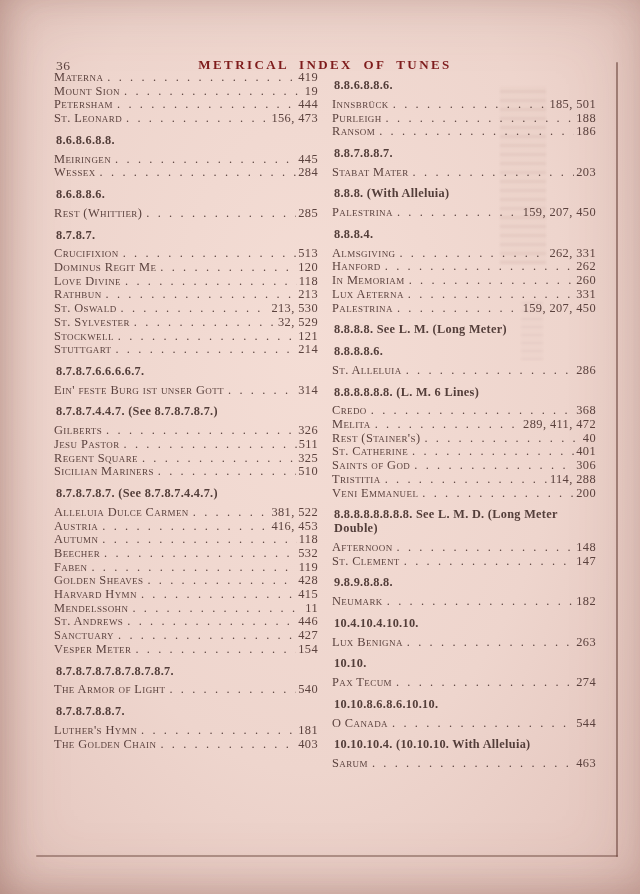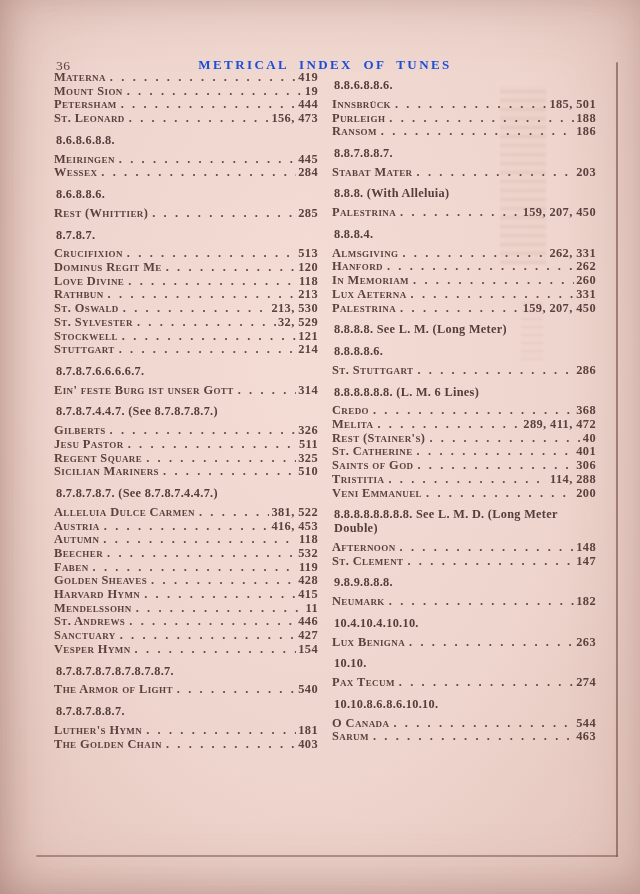--- a/index.html
+++ b/index.html
@@ -10,33 +10,33 @@
     background:#ecd3cb;
     background-image:radial-gradient(ellipse at 48% 38%, #f4ddd5 0%, #eed5cd 55%, #e2c3bb 100%);
   }
   .vignette{
     position:absolute;inset:0;pointer-events:none;z-index:5;
     box-shadow:inset 0 0 70px rgba(125,75,62,0.22), inset 18px 0 40px -18px rgba(125,75,62,0.28), inset 0 -14px 40px -14px rgba(125,75,62,0.22);
   }
   .page-header{position:absolute;top:57px;left:54px;right:44px;height:18px;z-index:2;}
   .page-number{position:absolute;left:2px;top:1px;font-size:13.5px;letter-spacing:0.5px;}
   .page-title{
-    text-align:center;font-size:13px;font-weight:bold;color:#1d4ed8;
+    text-align:center;font-size:13px;font-weight:bold;color:#7f1d1d;
     letter-spacing:2.4px;word-spacing:5px;
   }
   .columns{position:absolute;top:71px;left:54px;width:543px;display:flex;gap:14px;z-index:2;}
   .col{flex:0 0 264px;width:264px;}
   .meter-heading{
     text-align:left;font-weight:bold;font-size:12.3px;line-height:13.8px;
     margin:8px 2px 5px;color:#533e3a;letter-spacing:0.3px;
   }
   .entry{
     display:flex;align-items:baseline;
     font-size:12.4px;line-height:13.7px;
-    font-variant:small-caps;letter-spacing:0.4px;font-weight:bold;
+    font-variant:small-caps;letter-spacing:0.4px;
   }
   .tune{white-space:nowrap;}
   .leader{
     flex:1;overflow:hidden;white-space:nowrap;
     font-variant:normal;letter-spacing:2.6px;
     margin:0 2px 0 4px;color:#5f4743;
   }
   .ref{white-space:nowrap;font-variant:normal;}
   .rule-right{
     position:absolute;left:616px;top:62px;width:2px;height:795px;
@@ -235,21 +235,21 @@
           <span class="tune">St. Andrews</span>
           <span class="leader">. . . . . . . . . . . . . . . . . . . . . . . . . . . . . . . . . . . . . . . . . . . . . . . . . . . . . . . . . . . . </span>
           <span class="ref">446</span>
         </div>
         <div class="entry">
           <span class="tune">Sanctuary</span>
           <span class="leader">. . . . . . . . . . . . . . . . . . . . . . . . . . . . . . . . . . . . . . . . . . . . . . . . . . . . . . . . . . . . </span>
           <span class="ref">427</span>
         </div>
         <div class="entry">
-          <span class="tune">Vesper Hymn</span>
+          <span class="tune">Vesper Meter</span>
           <span class="leader">. . . . . . . . . . . . . . . . . . . . . . . . . . . . . . . . . . . . . . . . . . . . . . . . . . . . . . . . . . . . </span>
           <span class="ref">154</span>
         </div>
       </section>
       <section class="meter-section">
         <div class="meter-heading">8.7.8.7.8.7.8.7.8.7.8.7.</div>
         <div class="entry">
           <span class="tune">The Armor of Light</span>
           <span class="leader">. . . . . . . . . . . . . . . . . . . . . . . . . . . . . . . . . . . . . . . . . . . . . . . . . . . . . . . . . . . . </span>
           <span class="ref">540</span>
@@ -331,21 +331,21 @@
           <span class="leader">. . . . . . . . . . . . . . . . . . . . . . . . . . . . . . . . . . . . . . . . . . . . . . . . . . . . . . . . . . . . </span>
           <span class="ref">159, 207, 450</span>
         </div>
       </section>
       <section class="meter-section">
         <div class="meter-heading">8.8.8.8.  See L. M. (Long Meter)</div>
       </section>
       <section class="meter-section">
         <div class="meter-heading">8.8.8.8.6.</div>
         <div class="entry">
-          <span class="tune">St. Stuttgart</span>
+          <span class="tune">St. Alleluia</span>
           <span class="leader">. . . . . . . . . . . . . . . . . . . . . . . . . . . . . . . . . . . . . . . . . . . . . . . . . . . . . . . . . . . . </span>
           <span class="ref">286</span>
         </div>
       </section>
       <section class="meter-section">
         <div class="meter-heading">8.8.8.8.8.8. (L. M. 6 Lines)</div>
         <div class="entry">
           <span class="tune">Credo</span>
           <span class="leader">. . . . . . . . . . . . . . . . . . . . . . . . . . . . . . . . . . . . . . . . . . . . . . . . . . . . . . . . . . . . </span>
           <span class="ref">368</span>
@@ -422,20 +422,21 @@
       </section>
       <section class="meter-section">
         <div class="meter-heading">10.10.8.6.8.6.10.10.</div>
         <div class="entry">
           <span class="tune">O Canada</span>
           <span class="leader">. . . . . . . . . . . . . . . . . . . . . . . . . . . . . . . . . . . . . . . . . . . . . . . . . . . . . . . . . . . . </span>
           <span class="ref">544</span>
         </div>
       </section>
       <section class="meter-section">
+        <div class="meter-heading">10.10.10.4.  (10.10.10. With Alleluia)</div>
         <div class="entry">
           <span class="tune">Sarum</span>
           <span class="leader">. . . . . . . . . . . . . . . . . . . . . . . . . . . . . . . . . . . . . . . . . . . . . . . . . . . . . . . . . . . . </span>
           <span class="ref">463</span>
         </div>
       </section>
     </div>
   </main>
 
 <div class="rule-right"></div>

